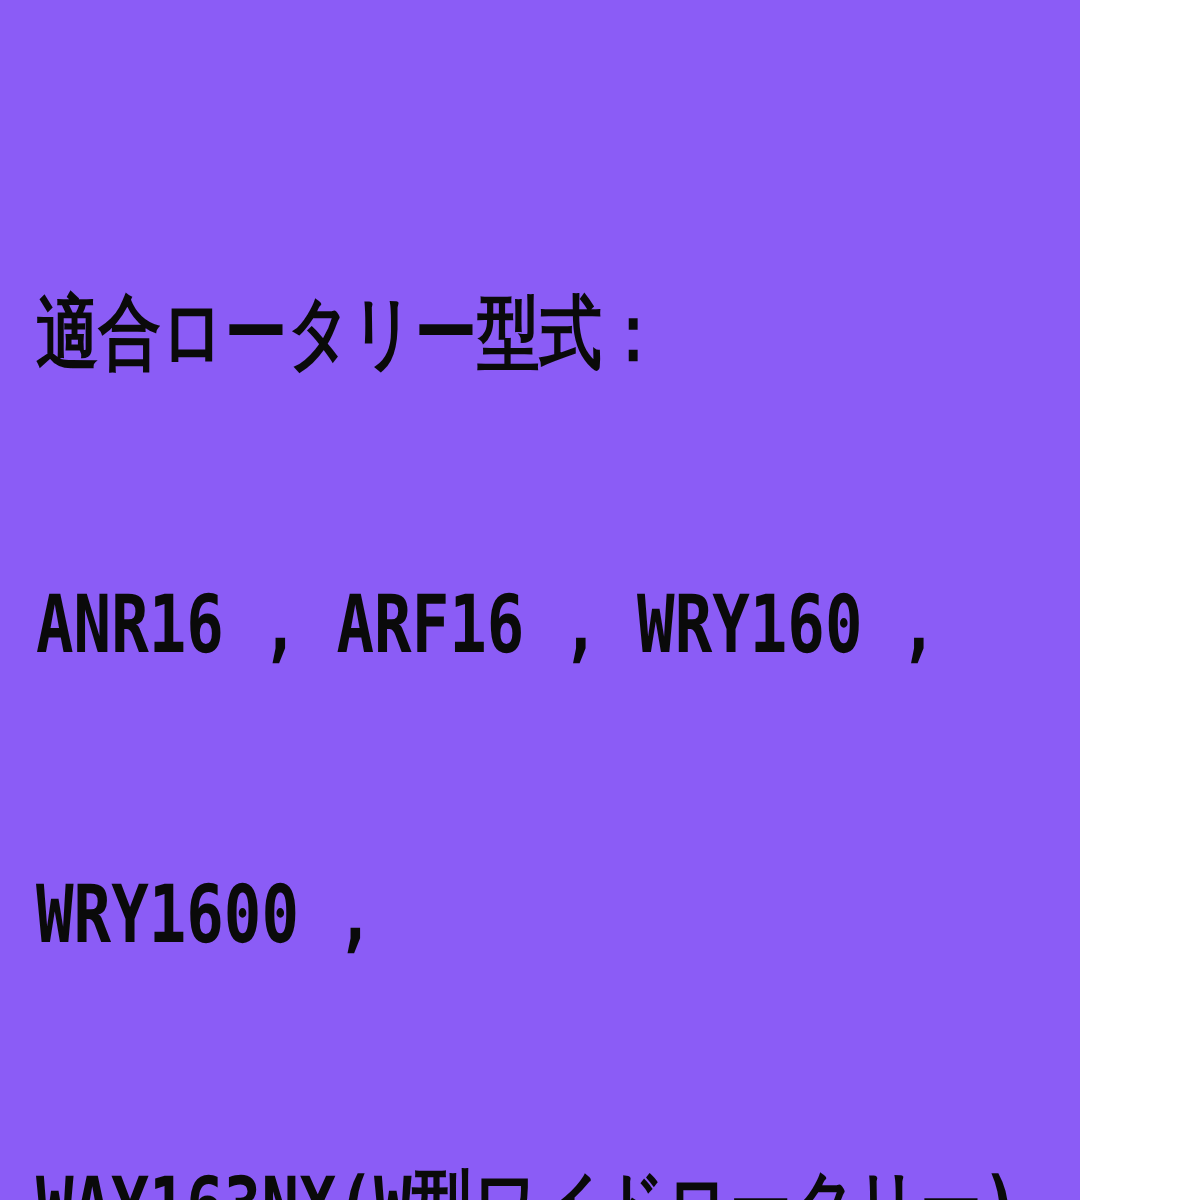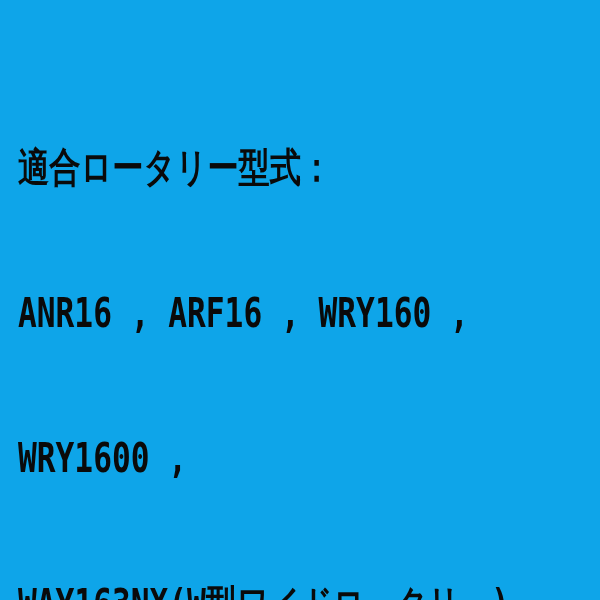--- a/index.html
+++ b/index.html
@@ -5,23 +5,23 @@
   html, body {
     margin: 0;
     padding: 0;
     width: 600px;
     height: 600px;
     background: #ffffff;
     overflow: hidden;
   }
   .canvas {
     position: relative;
-    width: 600px;
+    width: 540px;
     height: 600px;
-    background: #0ea5e9;
+    background: #8b5cf6;
   }
   .sheet {
     position: absolute;
     left: 18px;
     top: 46px;
     transform: scaleX(0.78);
     transform-origin: 0 0;
     font-family: "DejaVu Sans Mono", "Liberation Mono", monospace;
     font-size: 40px;
     font-weight: 700;

